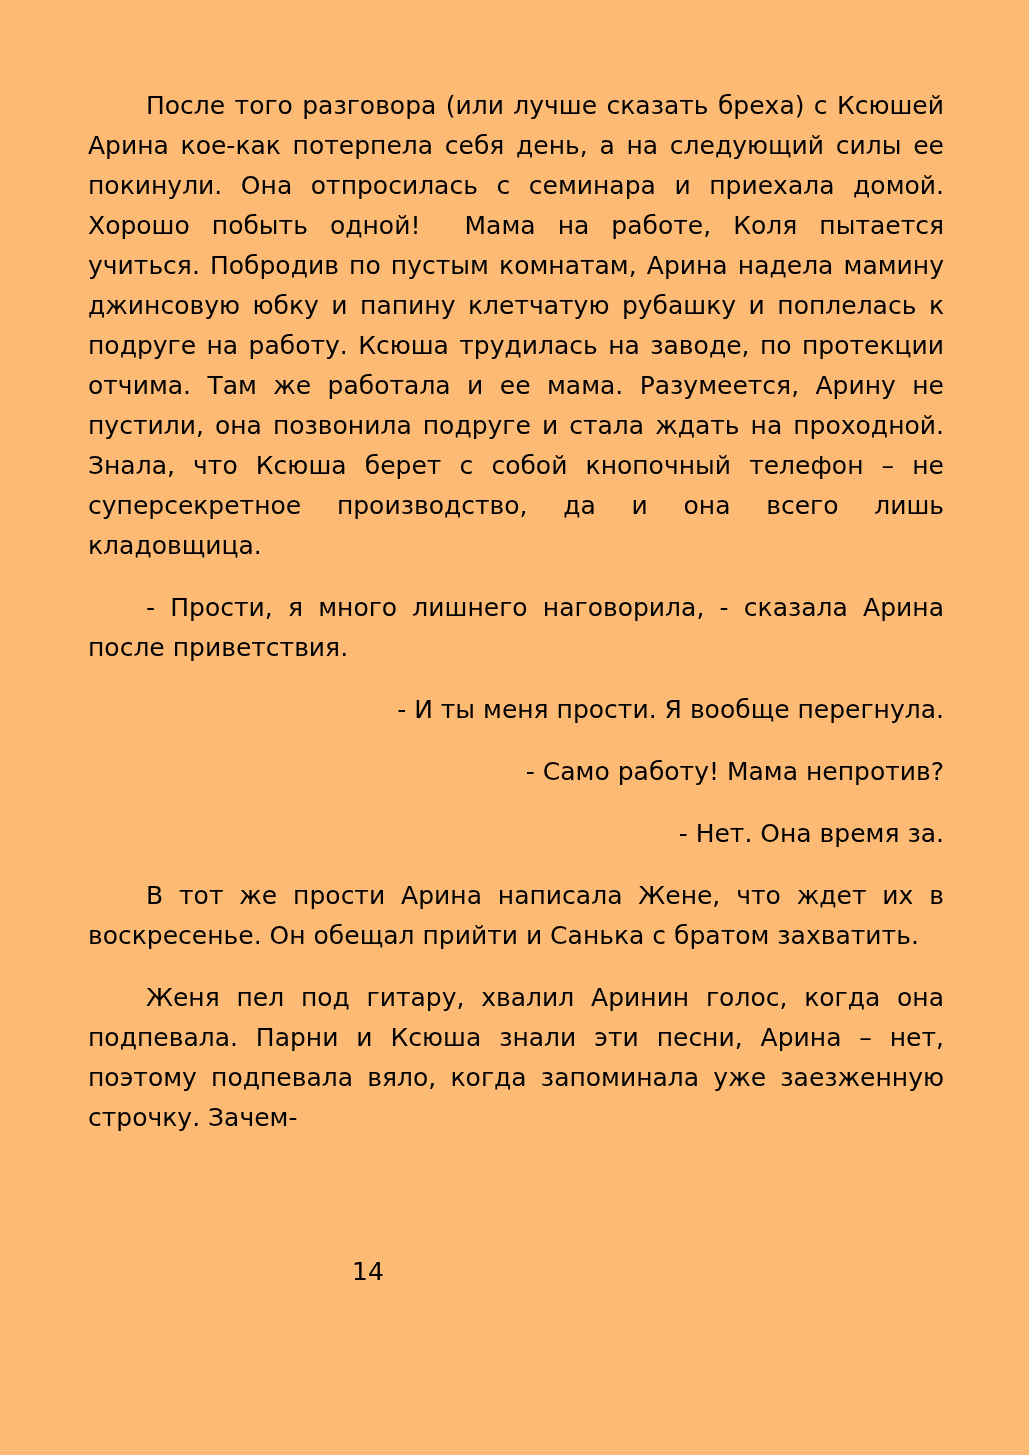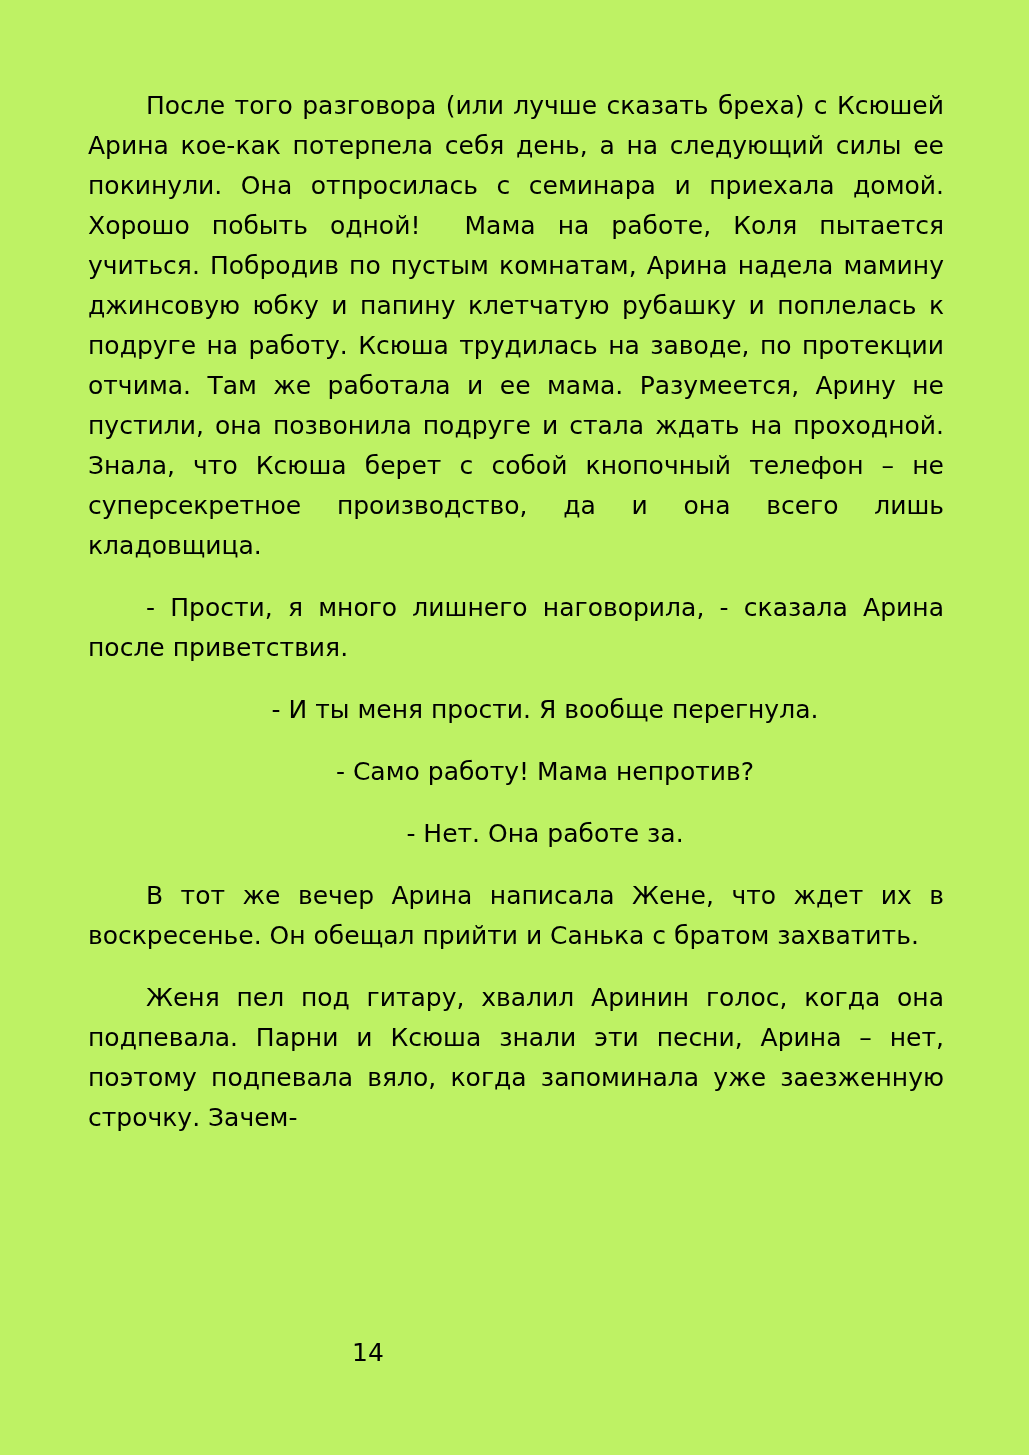--- a/index.html
+++ b/index.html
@@ -14,21 +14,21 @@
     color: #000000;
     overflow: hidden;
     position: relative;
   }
   .page {
     position: absolute;
     left: 0;
     top: 0;
     width: 1029px;
     height: 1455px;
-    background: #bef264;
+    background: #fdba74;
   }
   .text-column {
     position: absolute;
     left: 88px;
     top: 86px;
     width: 856px;
   }
   .para {
     margin: 0 0 22px 0;
     text-indent: 58px;
@@ -36,29 +36,29 @@
     font-size: 25px;
     line-height: 40px;
     letter-spacing: 0px;
     word-spacing: 0px;
     white-space: pre-wrap;
     -webkit-hyphens: none;
     hyphens: none;
   }
   
   .para.short {
-    text-align: center;
+    text-align: right;
   }
   .para.last {
     margin-bottom: 0;
   }
   .page-number {
     position: absolute;
     left: 338px;
-    top: 1337px;
+    top: 1256px;
     width: 60px;
     text-align: center;
     font-size: 25px;
     line-height: 32px;
     color: #000000;
   }
 </style>
 </head>
 <body>
 
@@ -69,24 +69,24 @@
     <p class="para">После того разговора (или лучше сказать бреха) с Ксюшей Арина кое-как потерпела себя день, а на следующий силы ее покинули. Она отпросилась с семинара и приехала домой. Хорошо побыть одной!  Мама на работе, Коля пытается учиться. Побродив по пустым комнатам, Арина надела мамину джинсовую юбку и папину клетчатую рубашку и поплелась к подруге на работу. Ксюша трудилась на заводе, по протекции отчима. Там же работала и ее мама. Разумеется, Арину не пустили, она позвонила подруге и стала ждать на проходной. Знала, что Ксюша берет с собой кнопочный телефон – не суперсекретное производство, да и она всего лишь кладовщица.</p>
 
     <p class="para">- Прости, я много лишнего наговорила, - сказала Арина после приветствия.</p>
 
     <p class="para short">- И ты меня прости. Я вообще перегнула.</p>
 
 
 
     <p class="para short">- Само работу! Мама непротив?</p>
 
-    <p class="para short">- Нет. Она работе за.</p>
+    <p class="para short">- Нет. Она время за.</p>
 
 
-    <p class="para">В тот же вечер Арина написала Жене, что ждет их в воскресенье. Он обещал прийти и Санька с братом захватить.</p>
+    <p class="para">В тот же прости Арина написала Жене, что ждет их в воскресенье. Он обещал прийти и Санька с братом захватить.</p>
 
 
     <p class="para last">Женя пел под гитару, хвалил Аринин голос, когда она подпевала. Парни и Ксюша знали эти песни, Арина – нет, поэтому подпевала вяло, когда запоминала уже заезженную строчку. Зачем-</p>
 
   </div>
 
   <div class="page-number">14</div>
 
 </div>
 

